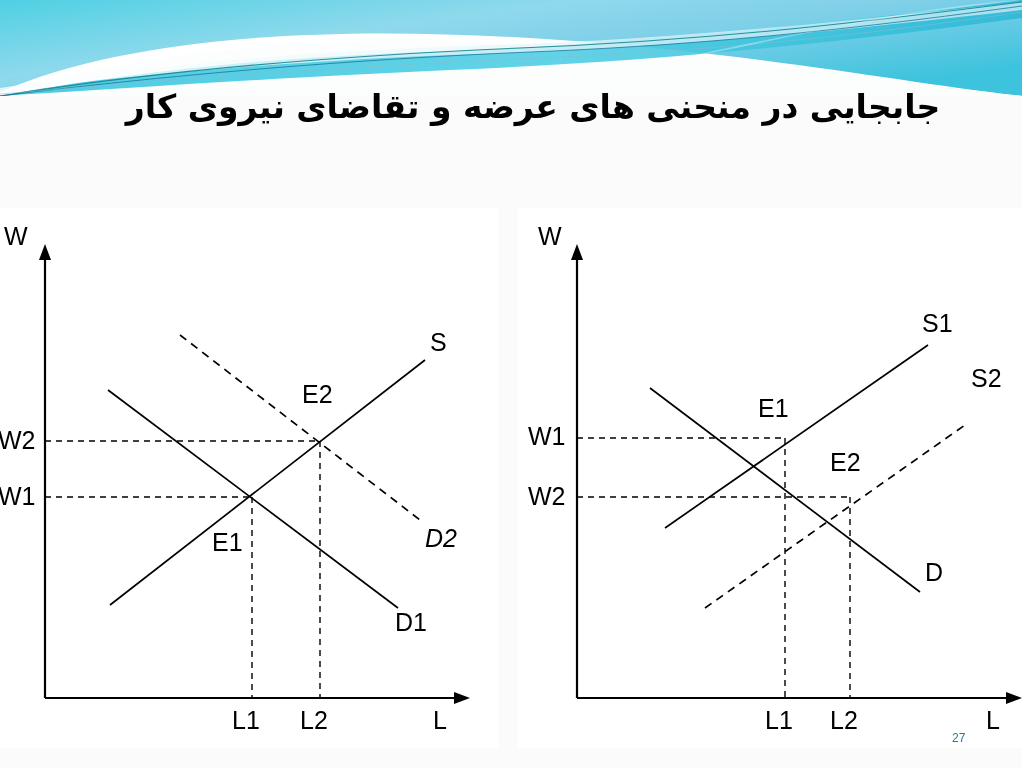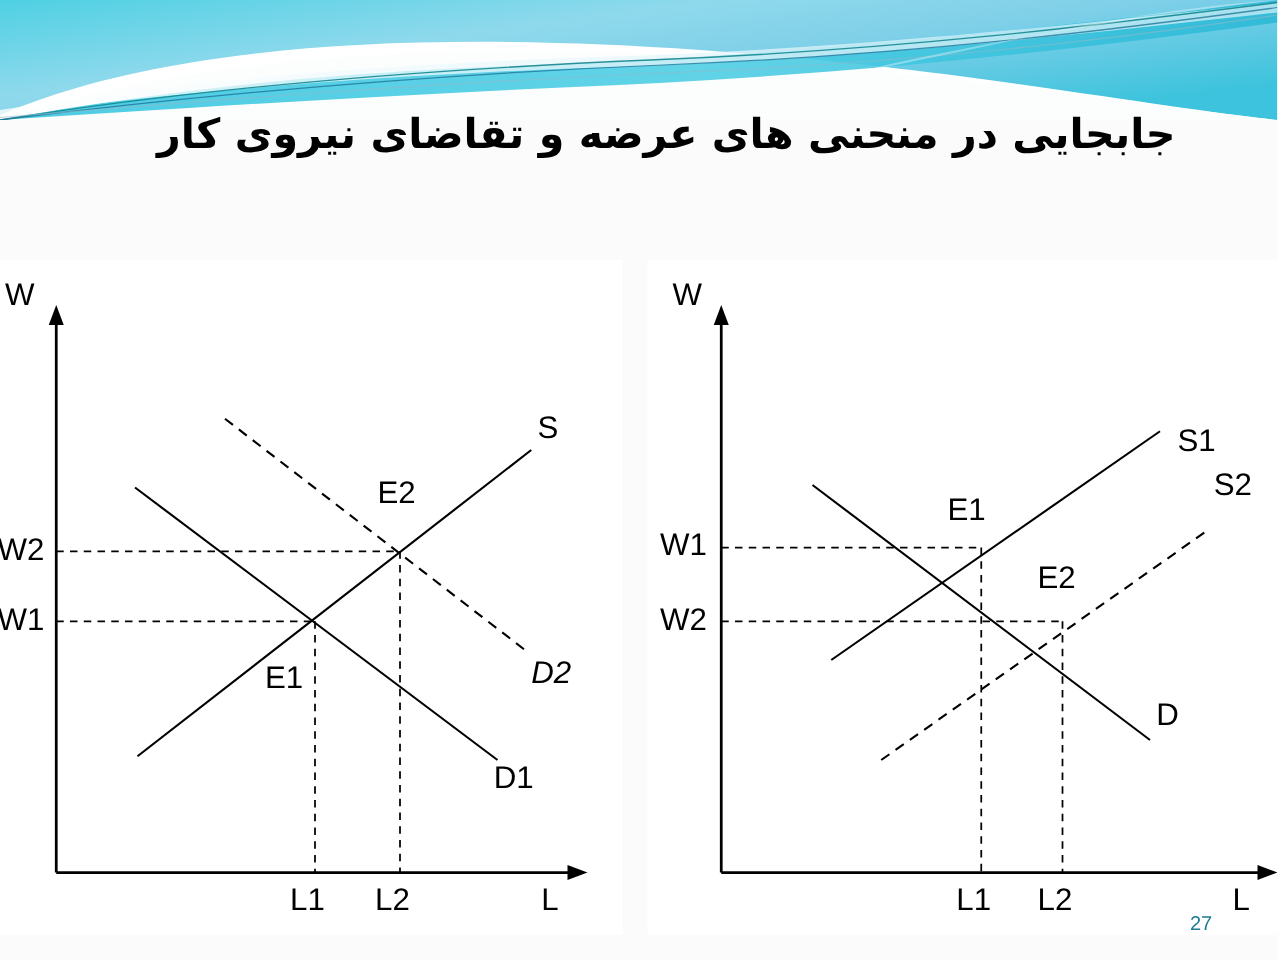--- a/index.html
+++ b/index.html
@@ -78,21 +78,21 @@
     color: #000000;
     white-space: nowrap;
     line-height: 1;
   }
 
   
   #page-number {
     position: absolute;
     left: 952px; top: 731px;
     font-family: "Liberation Sans", sans-serif;
-    font-size: 16px;
+    font-size: 12px;
     color: #1f7b93;
   }
 </style>
 </head>
 <body>
 
 <div id="slide">
 
   <div id="header-band">
     <svg width="1022" height="96" viewBox="0 0 1022 96" xmlns="http://www.w3.org/2000/svg">
@@ -205,22 +205,22 @@
 
     <span class="chart-label" style="left:20px;  top:16px;">W</span>
     <span class="chart-label" style="left:468px; top:500px;">L</span>
 
     <span class="chart-label" style="left:10px; top:216px;">W1</span>
     <span class="chart-label" style="left:10px; top:276px;">W2</span>
 
     <span class="chart-label" style="left:247px; top:500px;">L1</span>
     <span class="chart-label" style="left:312px; top:500px;">L2</span>
 
-    <span class="chart-label" style="left:424px; top:103px;margin-top:30px;">S1</span>
-    <span class="chart-label" style="left:453px; top:168px;">S2</span>
+    <span class="chart-label" style="left:404px; top:103px;">S1</span>
+    <span class="chart-label" style="left:453px; top:158px;">S2</span>
     <span class="chart-label" style="left:407px; top:352px;">D</span>
 
     <span class="chart-label" style="left:240px; top:188px;">E1</span>
     <span class="chart-label" style="left:312px; top:242px;">E2</span>
   </div>
 
   <div id="page-number">27</div>
 
 </div>
 

